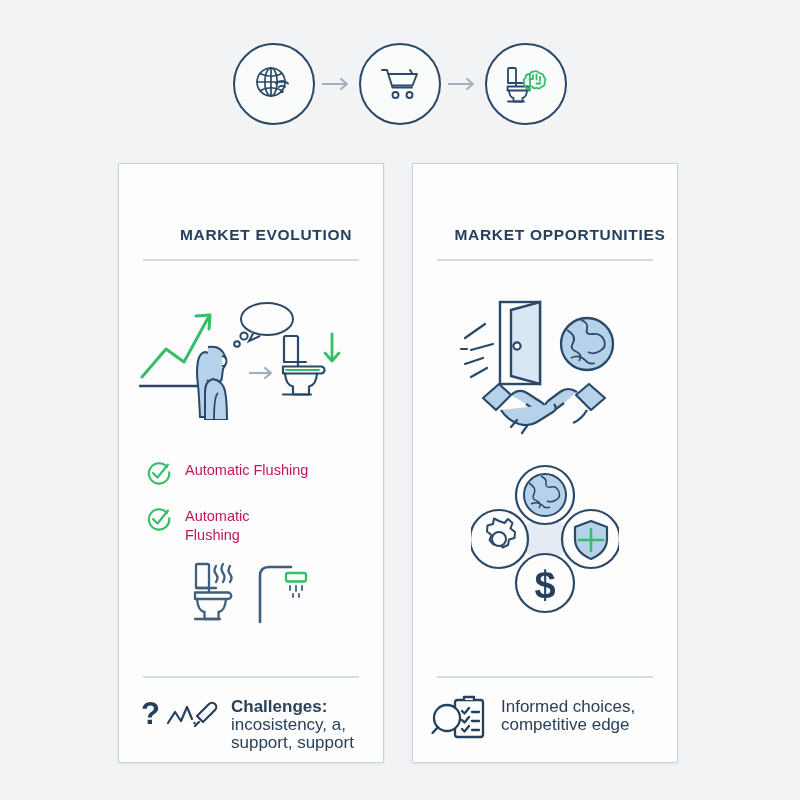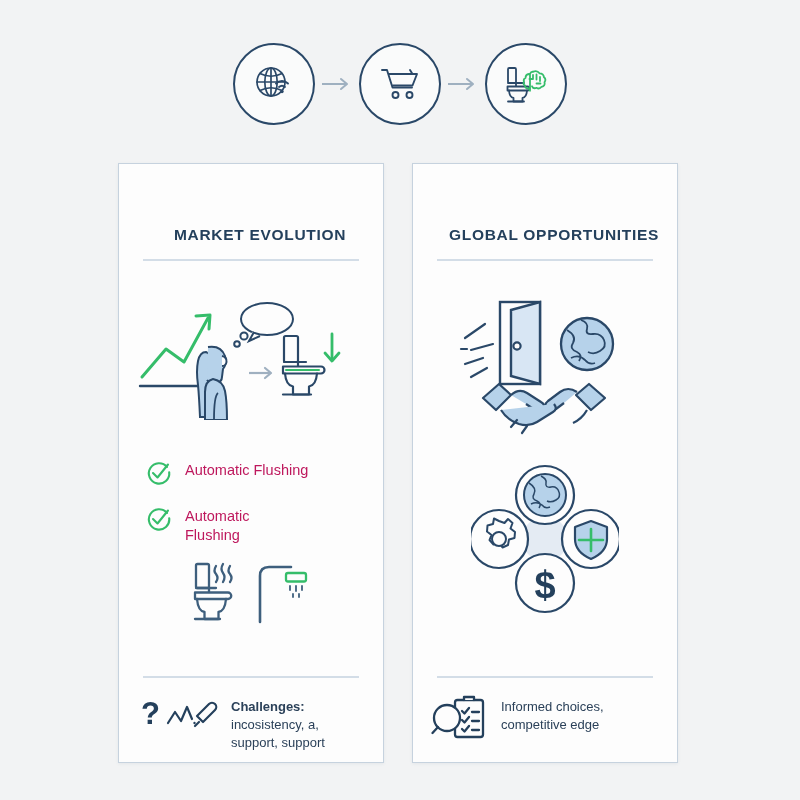--- a/index.html
+++ b/index.html
@@ -55,21 +55,21 @@
     border: 1px solid #c6d2de;
     box-shadow: 0 1px 3px rgba(70,90,115,0.08);
     box-sizing: border-box;
   }
   #card-left  { left: 118px; }
   #card-right { left: 412px; }
 
   .card-title {
     position: absolute;
     top: 62px;
-    left: 0;
+    left: 6px;
     width: 100%;
     text-align: center;
     font-size: 15.5px;
     font-weight: bold;
     letter-spacing: 0.7px;
     color: #24405c;
     padding-left: 9px;
   }
   .card-rule {
     position: absolute;
@@ -137,21 +137,21 @@
     left: 18px;
     right: 14px;
     display: flex;
     align-items: flex-start;
   }
   .footer-icon {
     flex: none;
     margin-right: 8px;
   }
   .footer-text {
-    font-size: 13px;
+    font-size: 17px;
     line-height: 18px;
     color: #2b4159;
     padding-top: 6px;
   }
   .footer-text b { font-weight: bold; }
   .sr { position:absolute; width:1px; height:1px; overflow:hidden; clip:rect(0,0,0,0); }
 </style>
 </head>
 <body>
 
@@ -328,21 +328,21 @@
       </g>
     </svg>
     <div class="footer-text">
       <b>Challenges:</b><span> incosistency, a, support, support</span>
     </div>
   </div>
 </div>
 
 <div class="card" id="card-right">
 
-  <div class="card-title">GLOBAL OPPORTUNITIES</div>
+  <div class="card-title">MARKET OPPORTUNITIES</div>
   <div class="card-rule" id="rule-top-right"></div>
 
   <div class="hero" id="hero-right">
     <svg width="172" height="145" viewBox="0 0 172 145">
 
       <g stroke="#2a4868" stroke-width="2.2" stroke-linecap="round">
         <line x1="6" y1="46" x2="26" y2="32"></line>
         <line x1="12" y1="58" x2="34" y2="52"></line>
         <line x1="2" y1="57" x2="8" y2="57"></line>
         <line x1="6" y1="72" x2="24" y2="66"></line>

